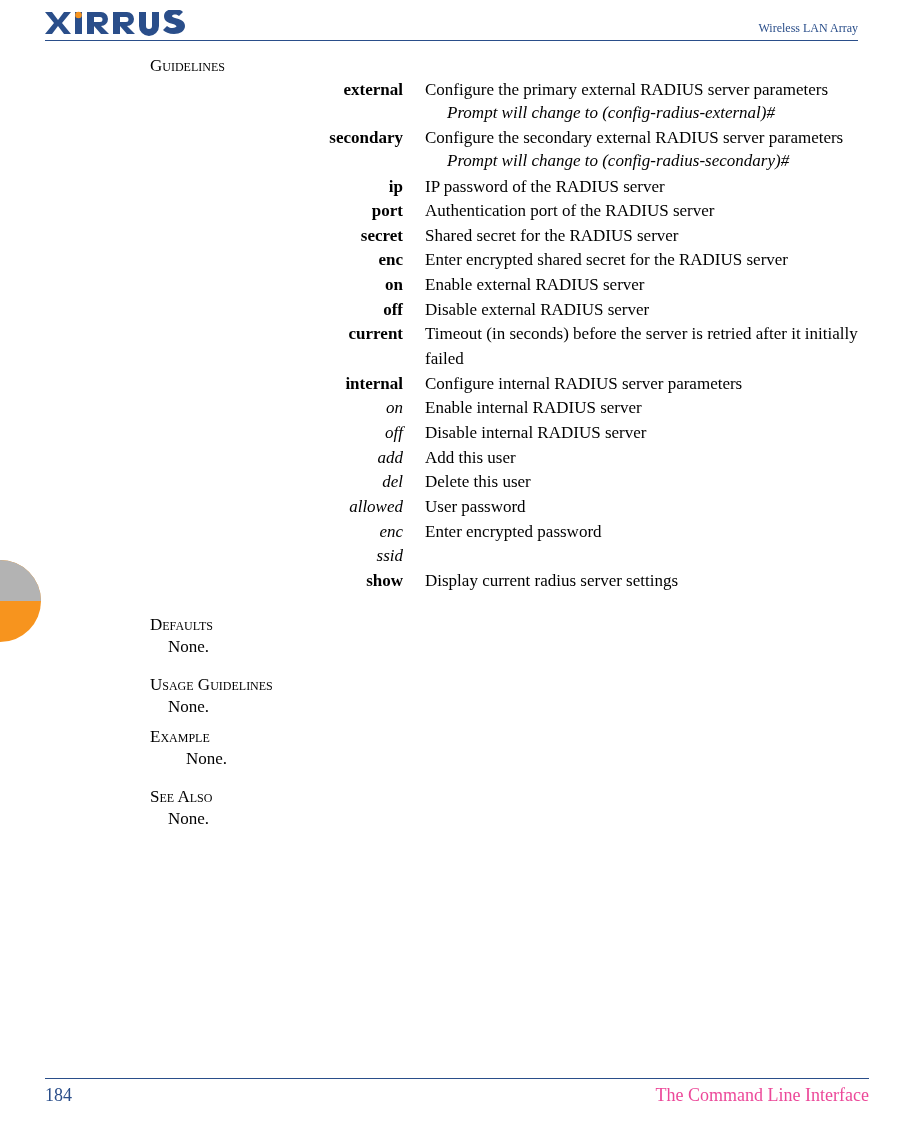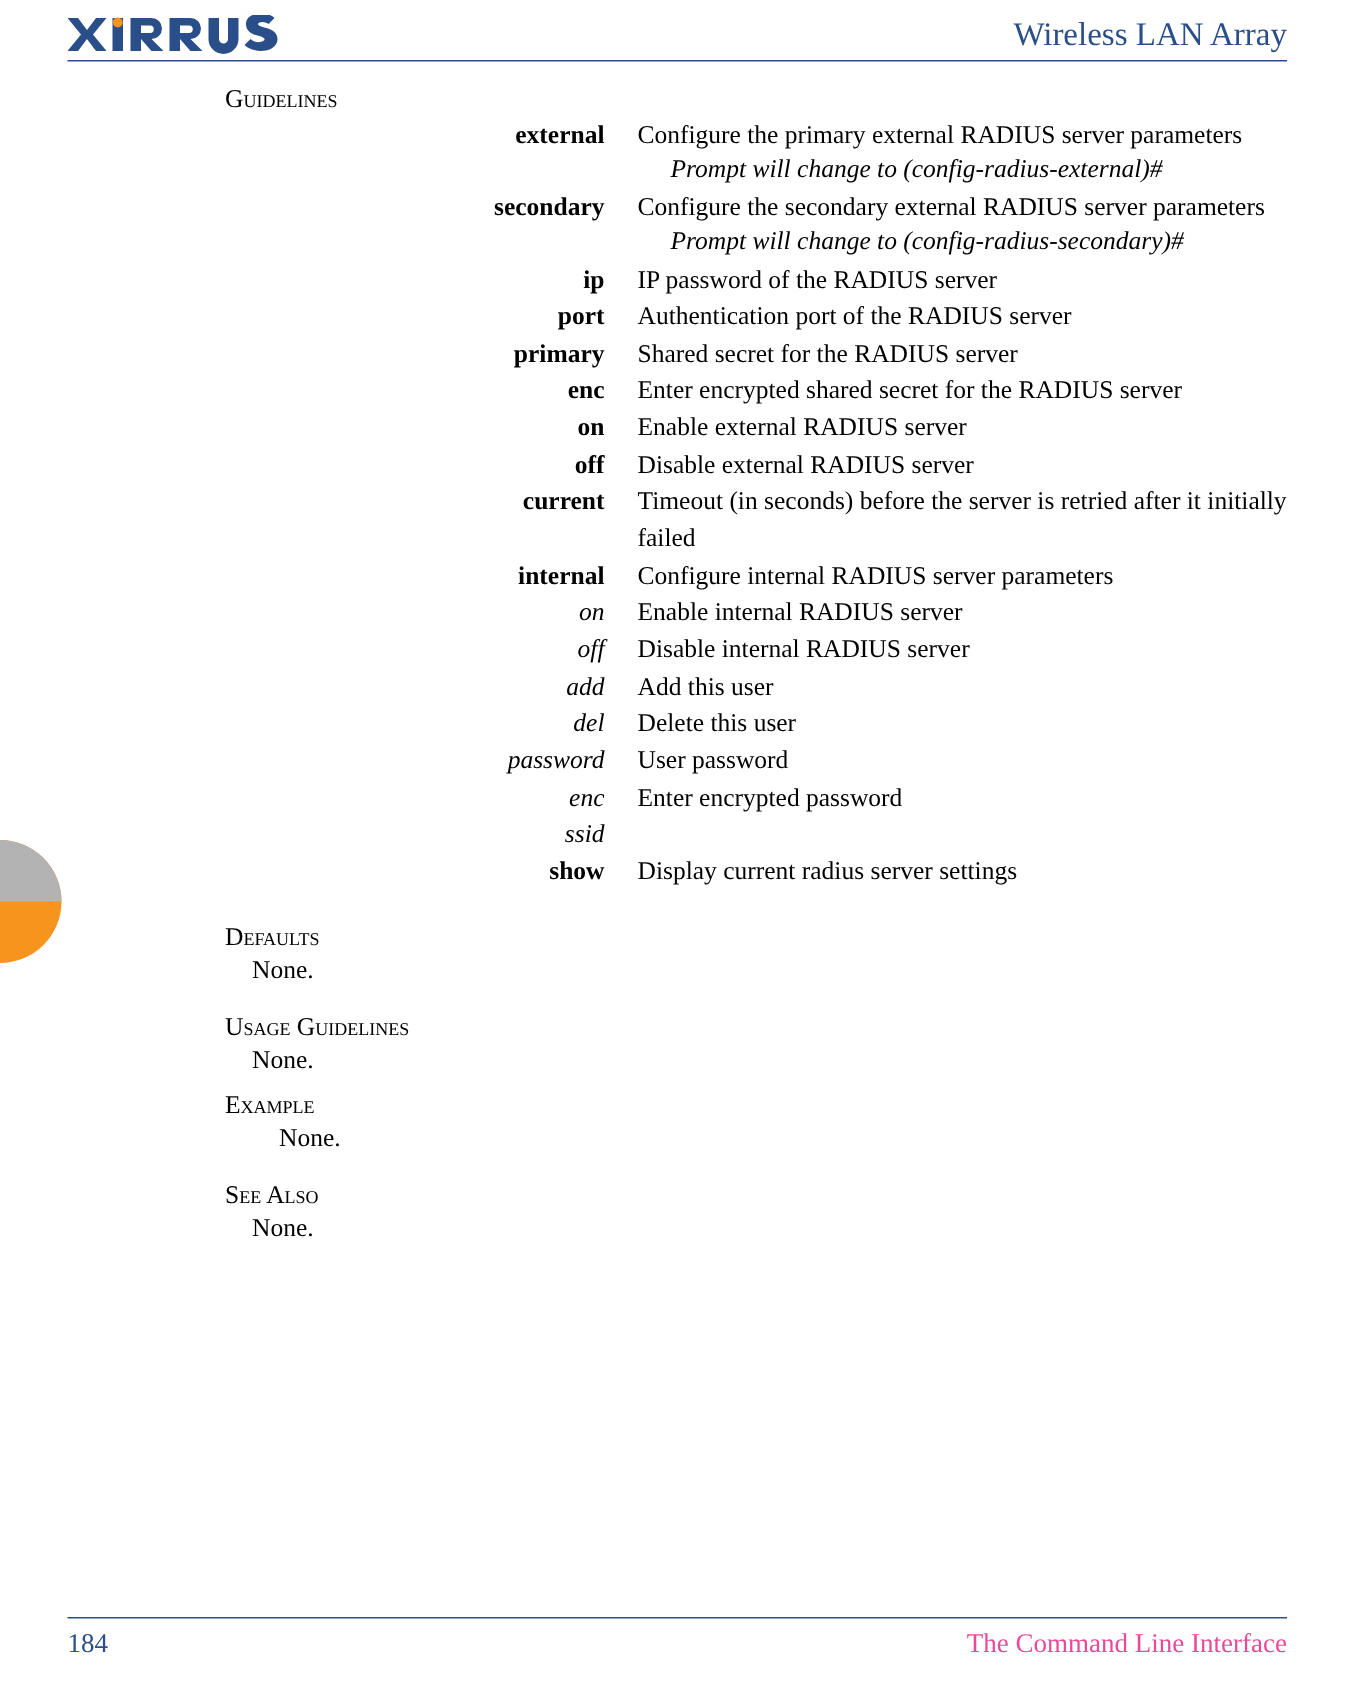--- a/index.html
+++ b/index.html
@@ -26,21 +26,21 @@
       margin-bottom: 15px;
     }
     .logo {
       display: flex;
       align-items: center;
       letter-spacing: -1px;
     }
     .logo svg { display:block; }
     .header-title {
       color: #2a4e8a;
-      font-size: 22px;
+      font-size: 12px;
     }
     .content {
       padding-left: 105px;
     }
     .section-heading {
       font-variant: small-caps;
       font-size: 17px;
       color: #000;
       margin-top: 15px;
       margin-bottom: 2px;
@@ -104,21 +104,21 @@
       position:absolute;
       left:0; top:0;
       width:82px; height:41px;
       border-radius:82px 82px 0 0;
       background:#b3b3b3;
     }
     .footer {
       position: absolute;
       bottom: 28px;
       left: 45px;
-      right: 45px;
+      right: 34px;
       display: flex;
       justify-content: space-between;
       border-top: 1.5px solid #2a4e8a;
       padding-top: 6px;
     }
     .page-number {
       color: #2a4e8a;
       font-size: 18px;
     }
     .section-title {
@@ -170,21 +170,21 @@
         <div class="prompt-note">Prompt will change to (config-radius-secondary)#</div>
         <div class="param-row">
           <div class="param-term">ip</div>
           <div class="param-desc">IP password of the RADIUS server</div>
         </div>
         <div class="param-row">
           <div class="param-term">port</div>
           <div class="param-desc">Authentication port of the RADIUS server</div>
         </div>
         <div class="param-row">
-          <div class="param-term">primary</div>
+          <div class="param-term">secret</div>
           <div class="param-desc">Shared secret for the RADIUS server</div>
         </div>
         <div class="param-row">
           <div class="param-term">enc</div>
           <div class="param-desc">Enter encrypted shared secret for the RADIUS server</div>
         </div>
         <div class="param-row">
           <div class="param-term">on</div>
           <div class="param-desc">Enable external RADIUS server</div>
         </div>
@@ -210,21 +210,21 @@
         </div>
         <div class="param-row">
           <div class="param-term italic">add</div>
           <div class="param-desc">Add this user</div>
         </div>
         <div class="param-row">
           <div class="param-term italic">del</div>
           <div class="param-desc">Delete this user</div>
         </div>
         <div class="param-row">
-          <div class="param-term italic">password</div>
+          <div class="param-term italic">allowed</div>
           <div class="param-desc">User password</div>
         </div>
         <div class="param-row">
           <div class="param-term italic">enc</div>
           <div class="param-desc">Enter encrypted password</div>
         </div>
         <div class="param-row">
           <div class="param-term italic">ssid</div>
         </div>
         <div class="param-row">

